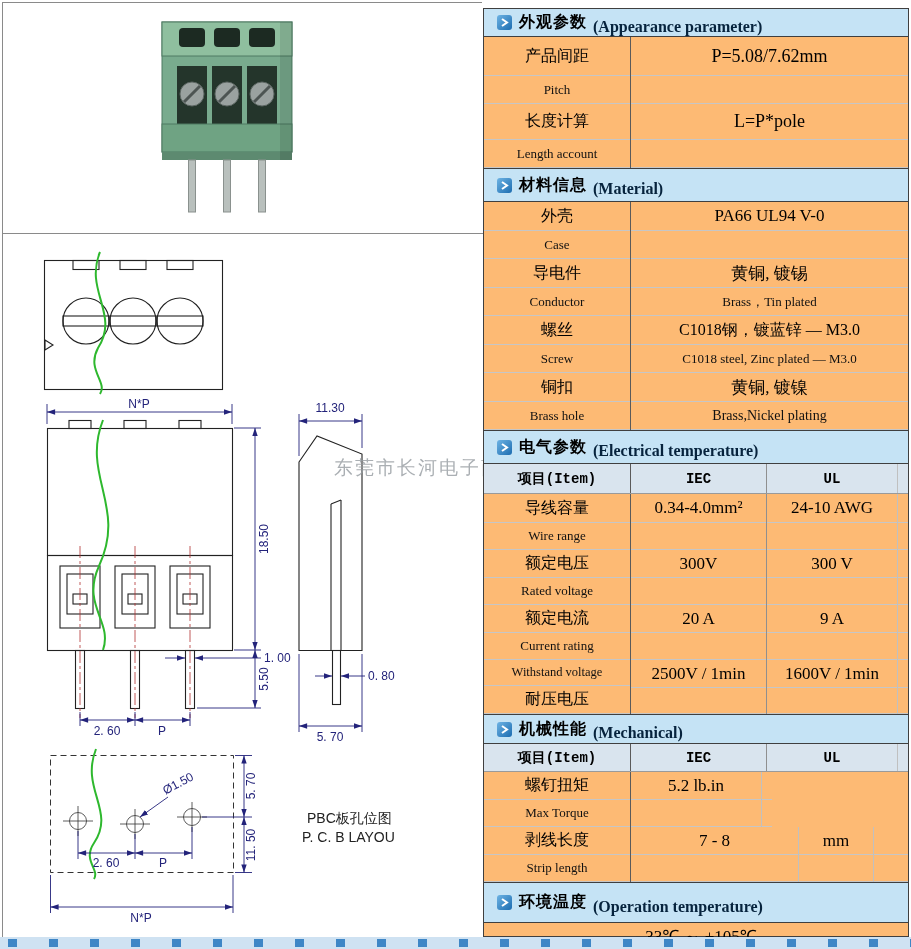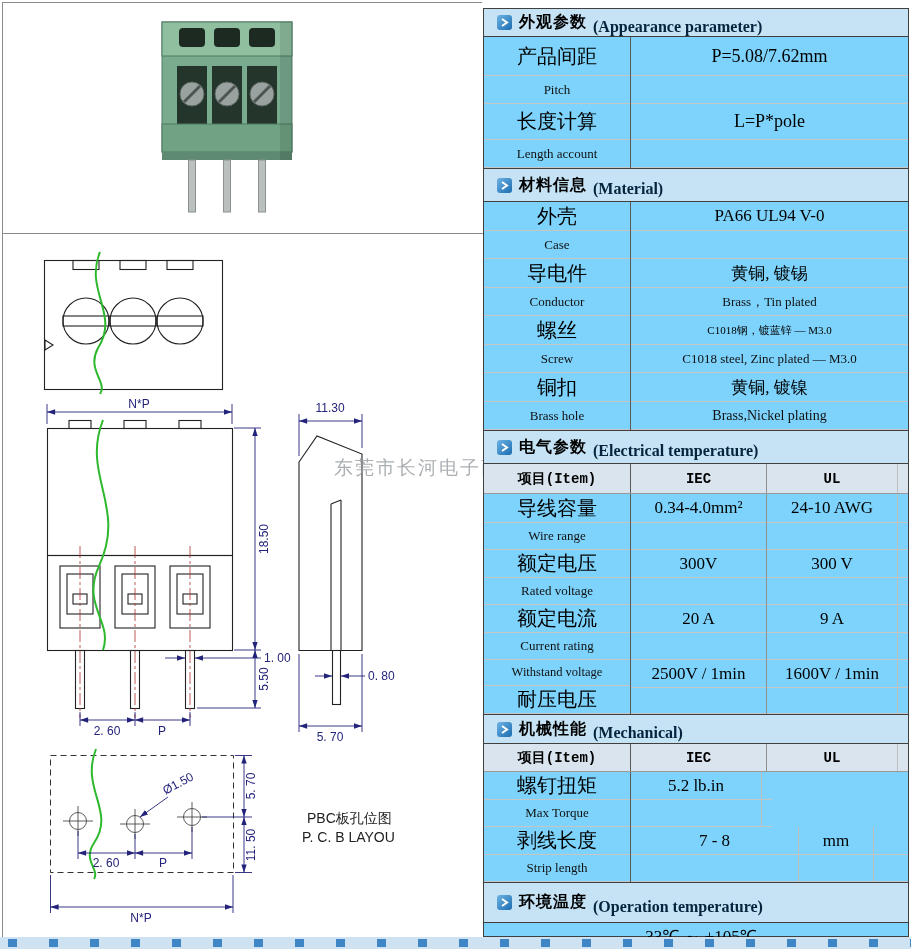--- a/index.html
+++ b/index.html
@@ -2,40 +2,40 @@
 <html><head>
 <meta charset="utf-8">
 <style>
   html,body{margin:0;padding:0;background:#eee;}
   .page{position:relative;width:911px;height:949px;background:#fff;overflow:hidden;
         font-family:"Liberation Sans",sans-serif;}
   
   .hl{position:absolute;background:#8a8a8a;}
   
   .panel{position:absolute;left:483px;top:8px;width:426px;height:929px;
-         border:1px solid #3f3f3f;box-sizing:border-box;background:#7dd3fc;z-index:2;}
+         border:1px solid #3f3f3f;box-sizing:border-box;background:#fdba74;z-index:2;}
   .sec{display:flex;align-items:center;background:#c5e3f5;
        border-top:1px solid #3f3f3f;border-bottom:1px solid #3f3f3f;box-sizing:border-box;}
   .sec:first-child{border-top:none;}
   .sec .ico{width:15px;height:15px;border-radius:3px;margin:0 7px 0 13px;flex:0 0 auto;
        background:linear-gradient(135deg,#6db3e4,#1c6cb0);display:flex;align-items:center;justify-content:center;}
   .sec .ico svg{display:block;}
   .sec .cn{font-size:16px;font-weight:bold;color:#000;margin-right:6px;letter-spacing:1px;}
   .sec .en{font-size:16px;font-weight:bold;color:#06233d;font-family:Liberation Serif, serif;margin-top:8px;}
   .row,.spec-row{display:flex;box-sizing:border-box;}
   .col{display:flex;flex-direction:column;box-sizing:border-box;}
   .line{display:flex;align-items:center;justify-content:center;box-sizing:border-box;
         border-bottom:1px solid #c6c6c6;overflow:hidden;}
   .line.h1{height:var(--h1);} .line.h2{height:var(--h2);}
   .c-label{width:147px;border-right:1px solid #5a5a5a;}
   .c-value{width:277px;}
   .c-iec{width:136px;border-right:1px solid #8f8f8f;justify-content:center;}
   .c-ul{width:131px;border-right:1px solid #c0c0c0;}
   .c-thin{width:10px;}
-  .lbl-cn{font-size:20px;color:#000;}
+  .lbl-cn{font-size:16px;color:#000;}
   .lbl-en{font-size:13px;font-family:"Liberation Serif",serif;color:#111;}
   .val-big{font-size:17px;font-family:"Liberation Serif",serif;color:#000;}
   .val-sm{font-size:13px;font-family:"Liberation Serif",serif;color:#111;}
   .subhead{background:#d9e4ee;border-bottom:1px solid #9a9a9a;}
   .subhead .cell{display:flex;align-items:center;justify-content:center;box-sizing:border-box;
         font-family:"Liberation Mono",monospace;font-weight:bold;font-size:14px;color:#000;}
   .s-item{width:147px;border-right:1px solid #5a5a5a;}
   .s-iec{width:136px;border-right:1px solid #8f8f8f;}
   .s-ul{width:131px;border-right:1px solid #c0c0c0;}
   .s-thin{width:10px;}
@@ -304,21 +304,21 @@
         <div class="line h2 val-sm">Brass，Tin plated</div>
       </div>
     </div>
 
     <div class="spec-row" style="--h1:29px;--h2:28px">
       <div class="col c-label">
         <div class="line h1 lbl-cn">螺丝</div>
         <div class="line h2 lbl-en">Screw</div>
       </div>
       <div class="col c-value">
-        <div class="line h1 val-big" style="font-size:11px">C1018钢，镀蓝锌 — M3.0</div>
+        <div class="line h1 val-big" style="font-size:16px">C1018钢，镀蓝锌 — M3.0</div>
         <div class="line h2 val-sm">C1018 steel, Zinc plated — M3.0</div>
       </div>
     </div>
 
     <div class="spec-row" style="--h1:29px;--h2:28px">
       <div class="col c-label">
         <div class="line h1 lbl-cn">铜扣</div>
         <div class="line h2 lbl-en">Brass hole</div>
       </div>
       <div class="col c-value">

